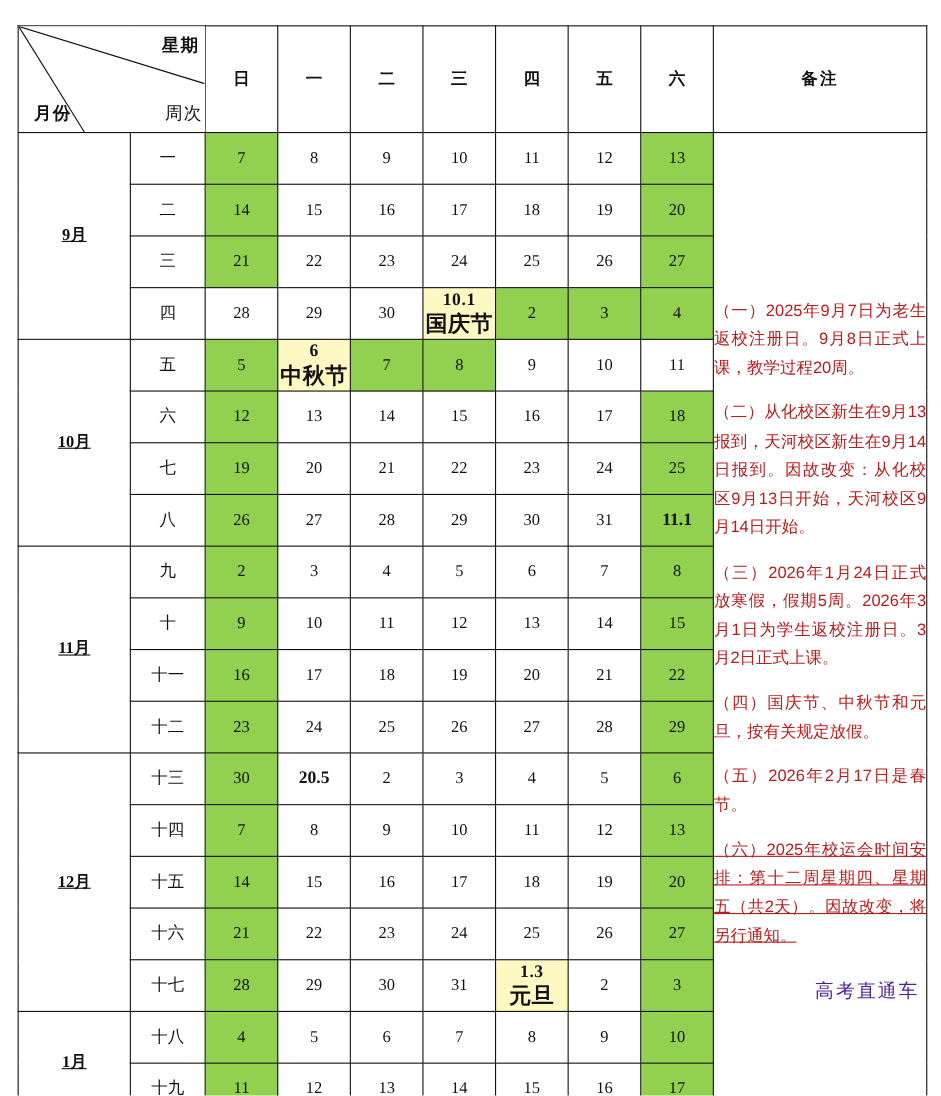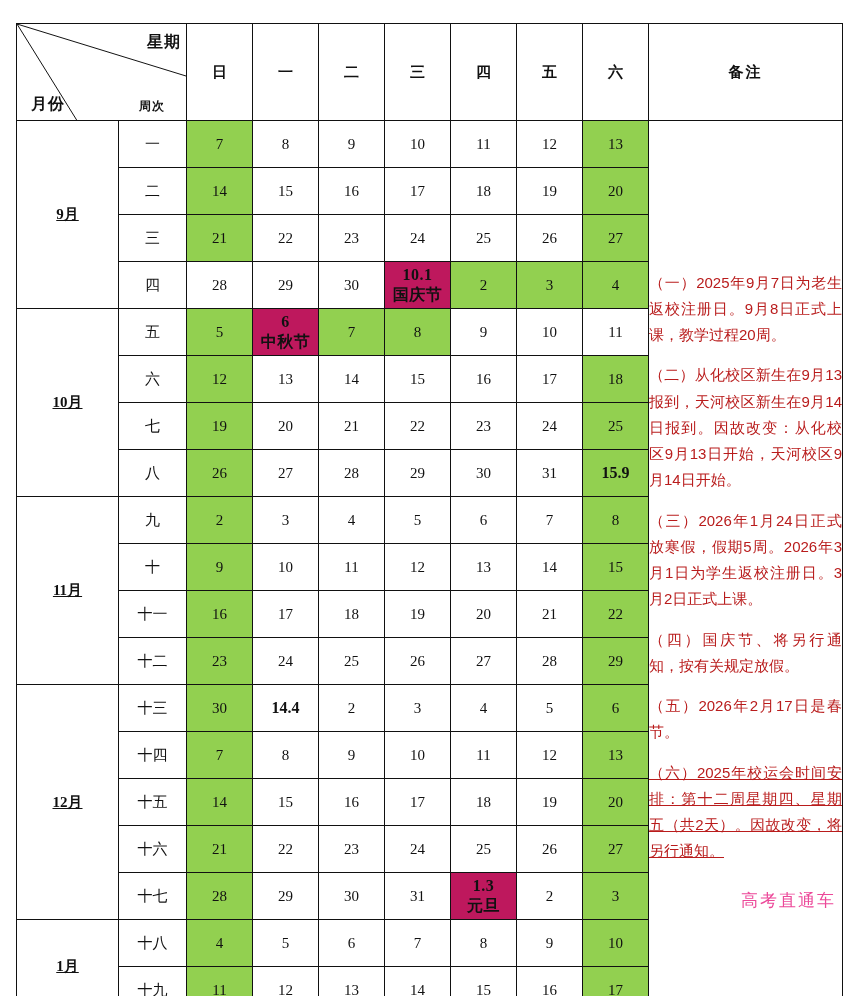--- a/index.html
+++ b/index.html
@@ -71,24 +71,24 @@
   .lab-weekday {
     position: absolute;
     right: 5px;
     top: 8px;
     font-size: 16px;
     font-weight: bold;
     letter-spacing: 1px;
   }
   .lab-weeknum {
     position: absolute;
-    right: 21px;
+    right: 2px;
     bottom: 6px;
-    font-size: 12px;
-    font-weight: bold;
+    font-size: 16px;
+    font-weight: normal;
     letter-spacing: 1px;
   }
   .lab-month {
     position: absolute;
     left: 14px;
     bottom: 6px;
     font-size: 16px;
     font-weight: bold;
     letter-spacing: 1px;
   }
@@ -115,30 +115,30 @@
   td.weekcell {
     font-size: 16px;
     height: 46px;
   }
   td.daycell {
     font-size: 15px;
     height: 46px;
   }
   td.daycell.green { background: #92d050; }
   td.daycell.holiday {
-    background: #be185d;
+    background: #fef9c3;
     font-weight: bold;
     font-size: 15px;
   }
   td.daycell.bigdate {
     font-weight: bold;
     font-size: 16px;
   }
   td.daycell .hol-line1 { display: block; font-weight: bold; font-size: 16px; letter-spacing: 0.5px;}
-  td.daycell .hol-line2 { display: block; font-weight: bold; font-size: 16px; letter-spacing: 0.5px;}
+  td.daycell .hol-line2 { display: block; font-weight: bold; font-size: 20px; letter-spacing: 0.5px;}
 
   
   td.notecell {
     vertical-align: top;
     text-align: left;
     padding: 8px 9px 8px 9px;
   }
   .note-body p {
     margin: 0 0 14px 0;
     font-size: 15px;
@@ -148,21 +148,21 @@
     font-family: "Liberation Sans", "DejaVu Sans", sans-serif;
   }
   .note-body p:last-child { margin-bottom: 0; text-decoration: underline; }
 
   
   .watermark {
     position: absolute;
     right: 19px;
     bottom: 28px;
     font-size: 17px;
-    color: #ec4899;
+    color: #4c1d95;
     letter-spacing: 2px;
     font-family: "Liberation Sans", "DejaVu Sans", sans-serif;
     user-select: none;
     pointer-events: none;
   }
 </style>
 </head>
 <body>
 
 <div id="calendar-root">
@@ -211,21 +211,21 @@
           <td class="daycell">9</td>
           <td class="daycell">10</td>
           <td class="daycell">11</td>
           <td class="daycell">12</td>
           <td class="daycell green">13</td>
           <td class="notecell" rowspan="19">
             <div class="note-body">
               <p>（一）2025年9月7日为老生返校注册日。9月8日正式上课，教学过程20周。</p>
               <p>（二）从化校区新生在9月13报到，天河校区新生在9月14日报到。因故改变：从化校区9月13日开始，天河校区9月14日开始。</p>
               <p>（三）2026年1月24日正式放寒假，假期5周。2026年3月1日为学生返校注册日。3月2日正式上课。</p>
-              <p>（四）国庆节、将另行通知，按有关规定放假。</p>
+              <p>（四）国庆节、中秋节和元旦，按有关规定放假。</p>
               <p>（五）2026年2月17日是春节。</p>
               <p>（六）2025年校运会时间安排：第十二周星期四、星期五（共2天）。因故改变，将另行通知。</p>
             </div>
           </td>
         </tr>
         <tr>
           <td class="weekcell">二</td>
           <td class="daycell green">14</td>
           <td class="daycell">15</td>
           <td class="daycell">16</td>
@@ -292,21 +292,21 @@
           <td class="daycell green">25</td>
         </tr>
         <tr>
           <td class="weekcell">八</td>
           <td class="daycell green">26</td>
           <td class="daycell">27</td>
           <td class="daycell">28</td>
           <td class="daycell">29</td>
           <td class="daycell">30</td>
           <td class="daycell">31</td>
-          <td class="daycell green bigdate">15.9</td>
+          <td class="daycell green bigdate">11.1</td>
         </tr>
         <tr>
           <td class="monthcell" rowspan="4">11月</td>
           <td class="weekcell">九</td>
           <td class="daycell green">2</td>
           <td class="daycell">3</td>
           <td class="daycell">4</td>
           <td class="daycell">5</td>
           <td class="daycell">6</td>
           <td class="daycell">7</td>
@@ -339,21 +339,21 @@
           <td class="daycell">25</td>
           <td class="daycell">26</td>
           <td class="daycell">27</td>
           <td class="daycell">28</td>
           <td class="daycell green">29</td>
         </tr>
         <tr>
           <td class="monthcell" rowspan="5">12月</td>
           <td class="weekcell">十三</td>
           <td class="daycell green">30</td>
-          <td class="daycell bigdate">14.4</td>
+          <td class="daycell bigdate">20.5</td>
           <td class="daycell">2</td>
           <td class="daycell">3</td>
           <td class="daycell">4</td>
           <td class="daycell">5</td>
           <td class="daycell green">6</td>
         </tr>
         <tr>
           <td class="weekcell">十四</td>
           <td class="daycell green">7</td>
           <td class="daycell">8</td>

